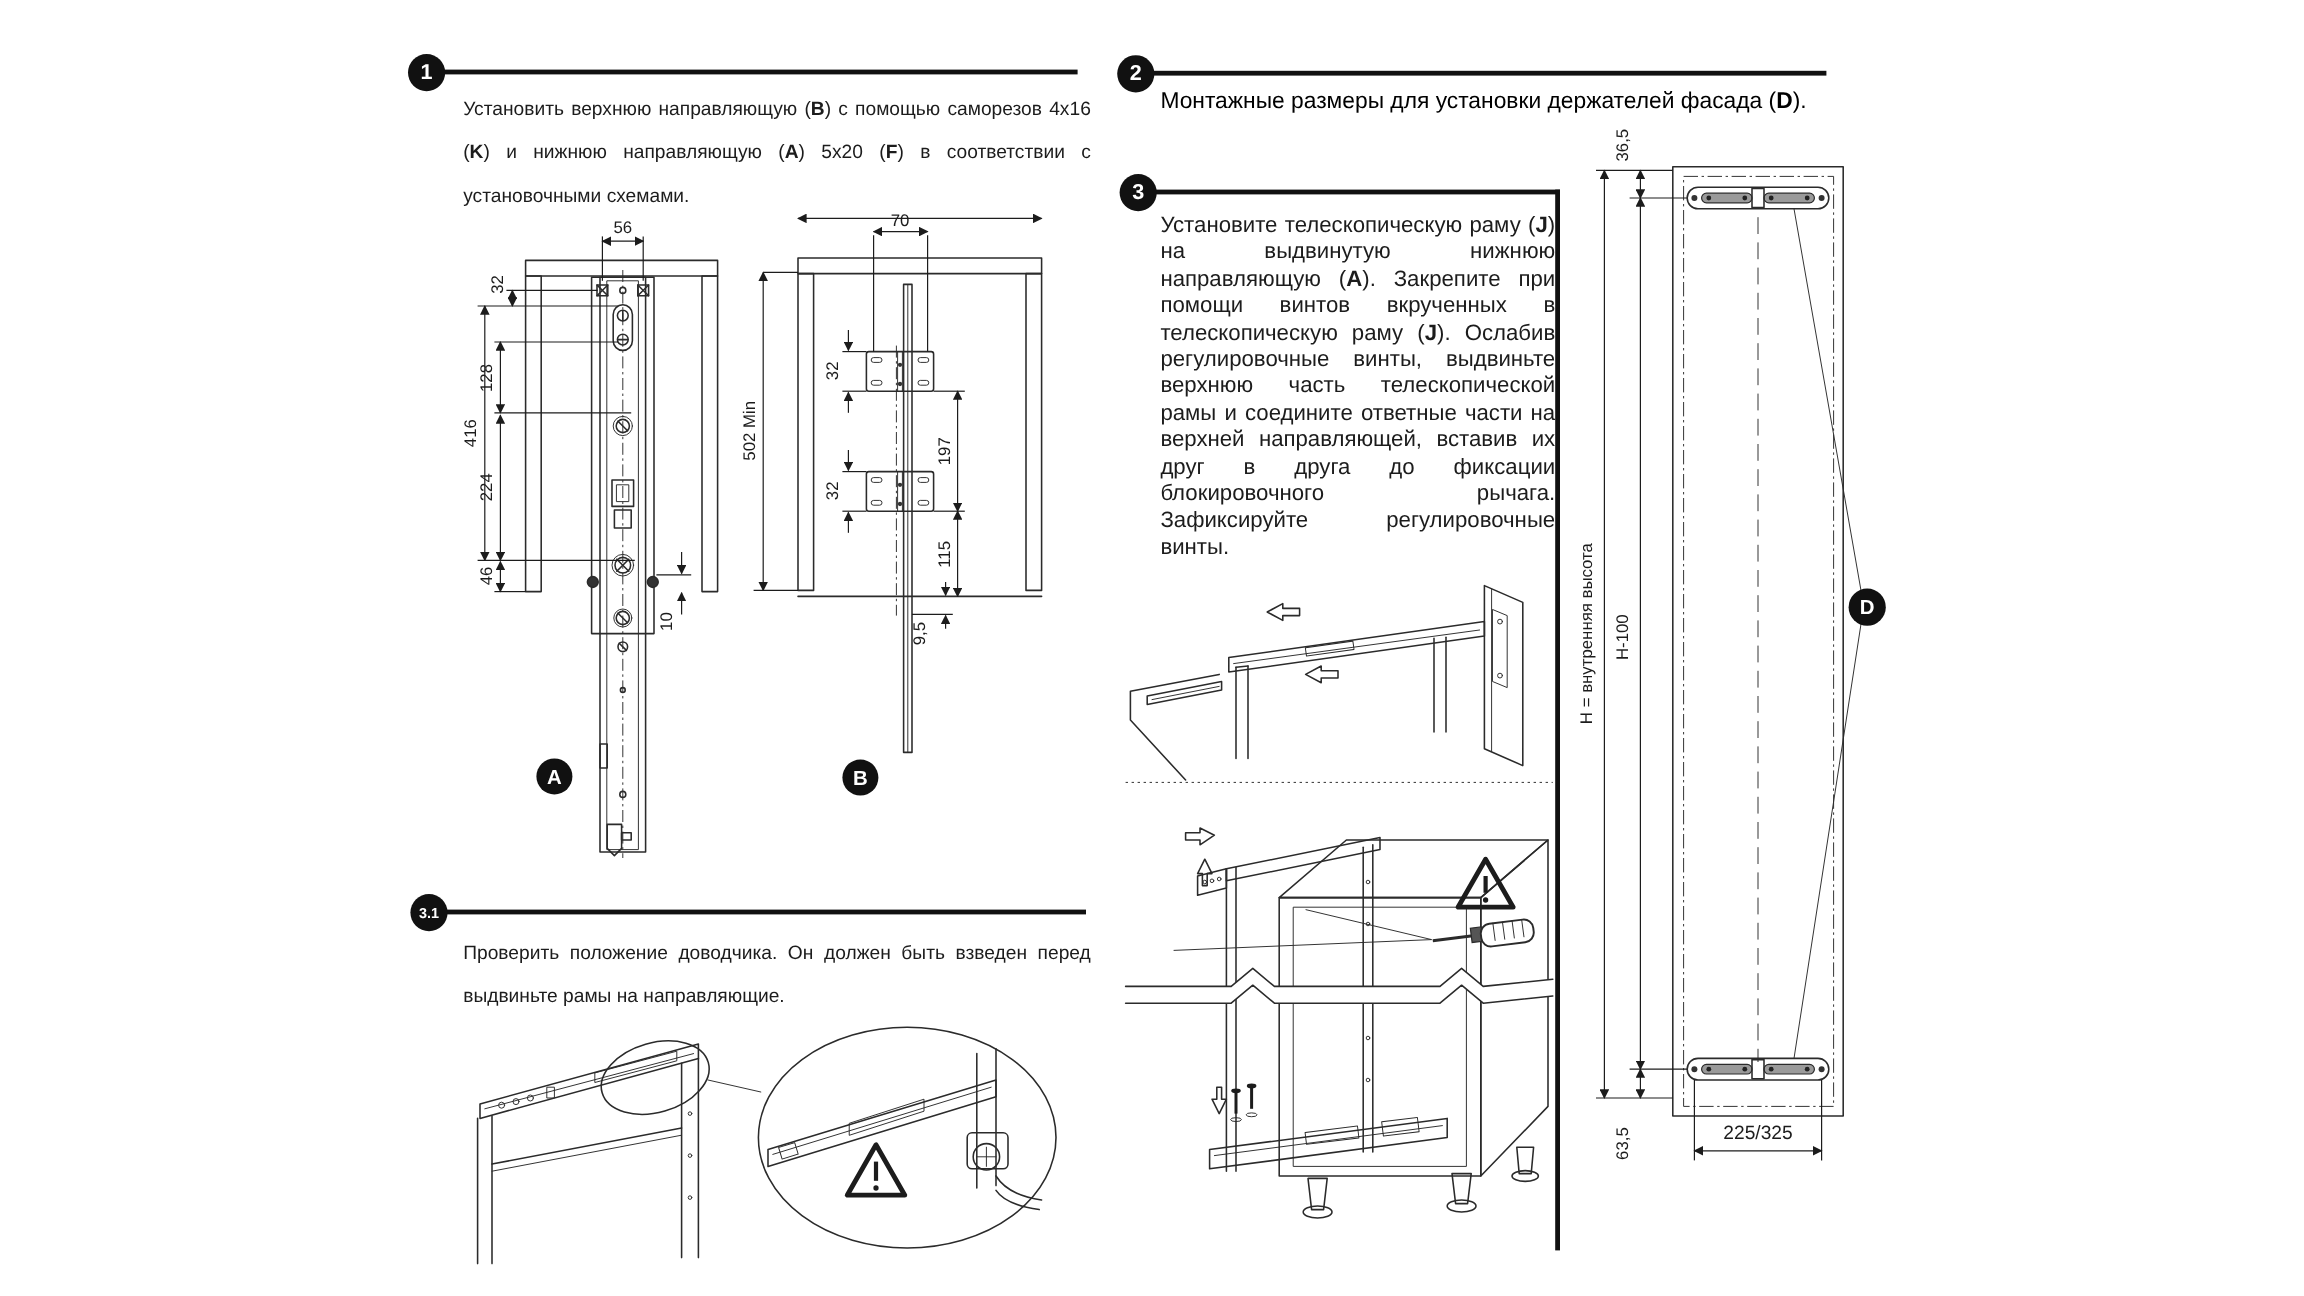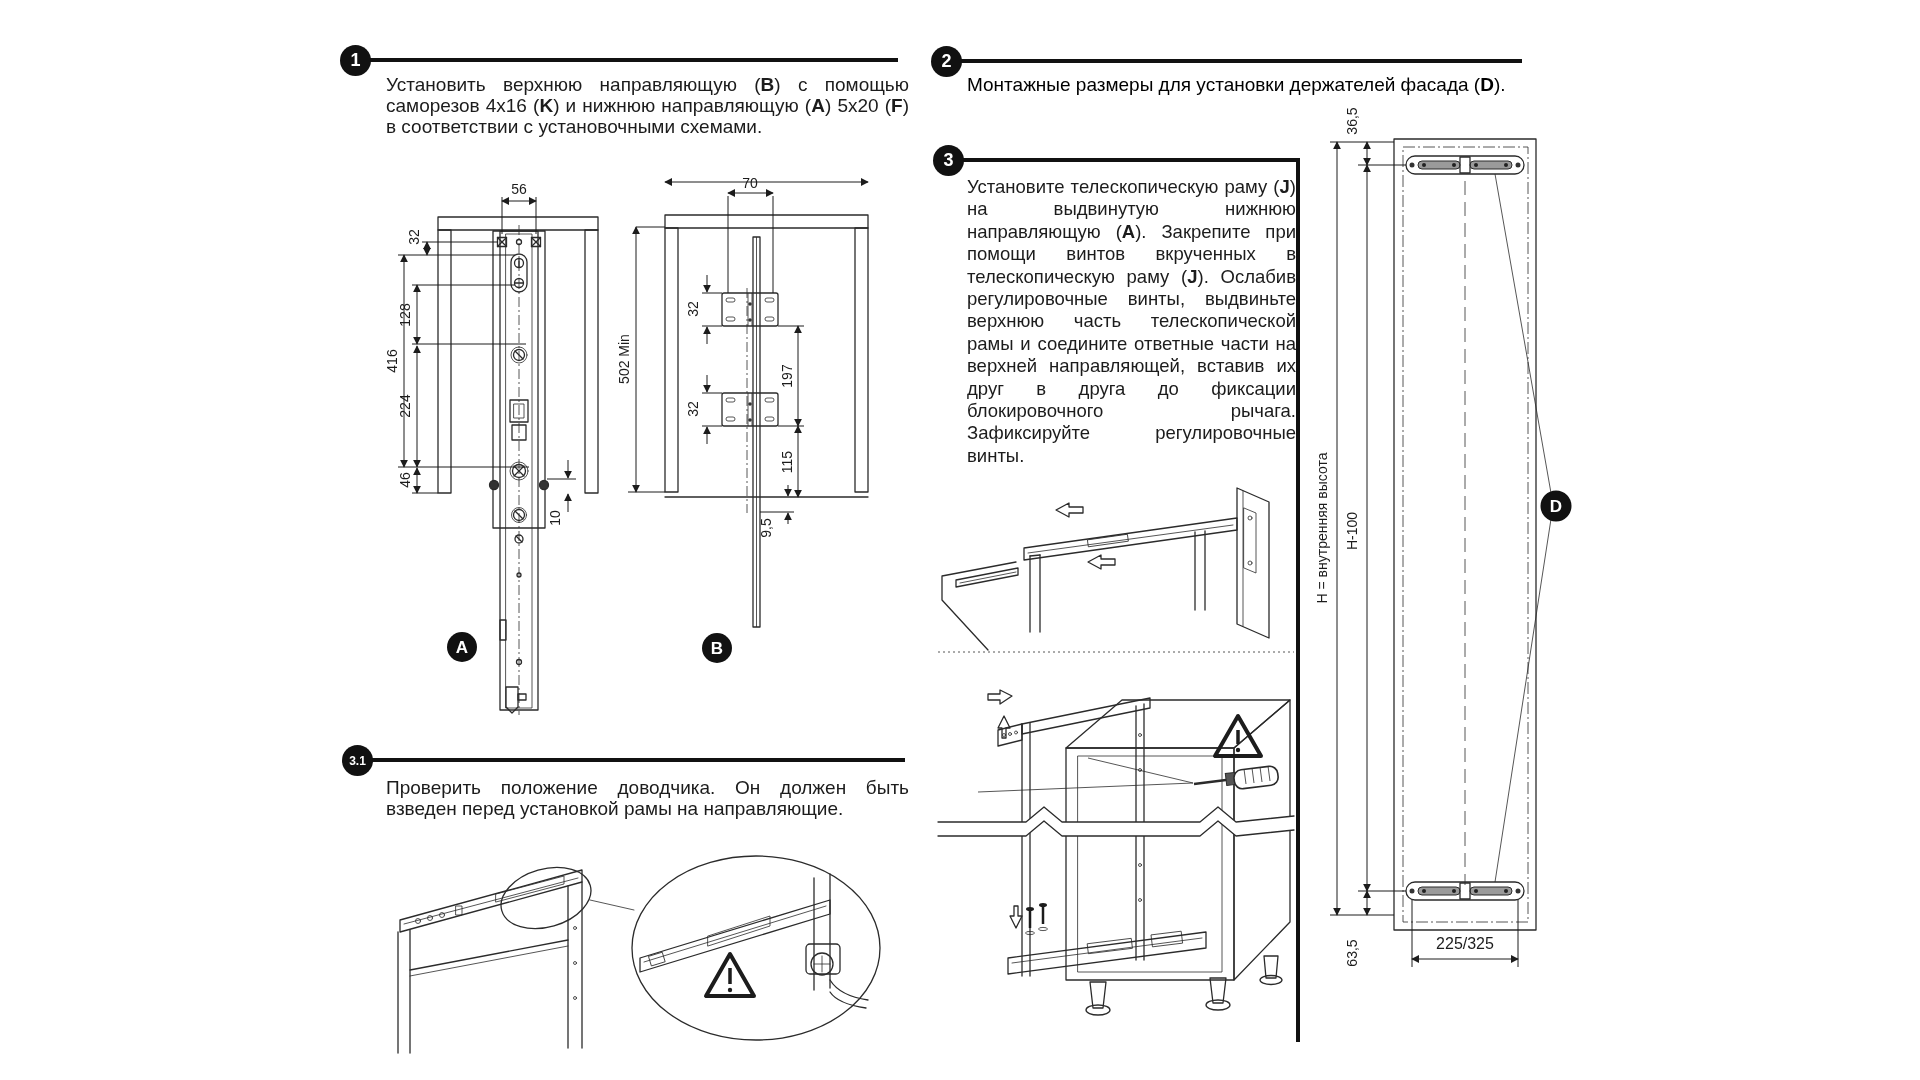--- a/index.html
+++ b/index.html
@@ -4,21 +4,21 @@
 <style>
   html,body{margin:0;padding:0;}
   body{width:1920px;height:1080px;background:#ffffff;position:relative;overflow:hidden;
        font-family:"Liberation Sans",sans-serif;color:#1c1c1c;}
   .sec-circle{position:absolute;width:31px;height:31px;border-radius:50%;background:#111;
       color:#fff;display:flex;align-items:center;justify-content:center;
       font-weight:bold;font-size:18px;z-index:3;}
   .sec-circle.small{font-size:12px;}
   .sec-line{position:absolute;height:4px;background:#111;z-index:2;}
   .sec-vline{position:absolute;width:4px;background:#111;z-index:2;}
-  .para{position:absolute;font-size:19px;line-height:21px;text-align:justify;color:#1c1c1c;}
+  .para{position:absolute;font-size:16px;line-height:36px;text-align:justify;color:#1c1c1c;}
   .para.tight{font-size:18.5px;line-height:22.4px;}
   .oneline{position:absolute;font-size:19px;white-space:nowrap;color:#000000;}
   svg{position:absolute;overflow:visible;}
   .draw{stroke:#2b2b2b;fill:none;stroke-width:1.3;stroke-linejoin:round;stroke-linecap:round;}
   .thin{stroke:#2b2b2b;fill:none;stroke-width:0.8;}
   .dim{stroke:#1c1c1c;fill:none;stroke-width:1;}
   .dimtxt{fill:#1c1c1c;font-family:"Liberation Sans",sans-serif;font-size:14px;text-anchor:middle;}
   .biglabel{fill:#ffffff;font-family:"Liberation Sans",sans-serif;font-size:17px;font-weight:bold;text-anchor:middle;}
   .halo{fill:#ffffff;stroke:none;}
   .dark{fill:#333;stroke:#2b2b2b;}
@@ -35,21 +35,21 @@
 <div class="sec-line" style="left:960px;top:59px;width:562px;"></div>
 <div class="oneline" style="left:967px;top:74px;">Монтажные размеры для установки держателей фасада (<b>D</b>).</div>
 
 <div class="sec-circle" style="left:933px;top:145px;">3</div>
 <div class="sec-line" style="left:962px;top:158px;width:338px;"></div>
 <div class="sec-vline" style="left:1296px;top:158px;height:884px;"></div>
 <div class="para tight" style="left:967px;top:176px;width:329px;">Установите телескопическую раму (<b>J</b>) на выдвинутую нижнюю направляющую (<b>A</b>). Закрепите при помощи винтов вкрученных в телескопическую раму (<b>J</b>). Ослабив регулировочные винты, выдвиньте верхнюю часть телескопической рамы и соедините ответные части на верхней направляющей, вставив их друг в друга до фиксации блокировочного рычага. Зафиксируйте регулировочные винты.</div>
 
 <div class="sec-circle small" style="left:342px;top:745px;">3.1</div>
 <div class="sec-line" style="left:371px;top:758px;width:534px;"></div>
-<div class="para" style="left:386px;top:777px;width:523px;">Проверить положение доводчика. Он должен быть взведен перед установкой рамы на направляющие.</div>
+<div class="para" style="left:386px;top:777px;width:523px;">Проверить положение доводчика. Он должен быть взведен перед выдвиньте рамы на направляющие.</div>
 
 <svg style="left:390px;top:170px;" width="310" height="585" viewBox="0 0 310 585">
   <defs>
     <pattern id="hA" width="7" height="7" patternUnits="userSpaceOnUse" patternTransform="rotate(45)">
       <line x1="0" y1="0" x2="0" y2="7" stroke="#777" stroke-width="1"></line>
     </pattern>
     <marker id="mA" viewBox="0 0 10 10" refX="9" refY="5" markerWidth="8" markerHeight="8" orient="auto-start-reverse">
       <path d="M0,0 L10,5 L0,10 z" fill="#1c1c1c"></path>
     </marker>
   </defs>

